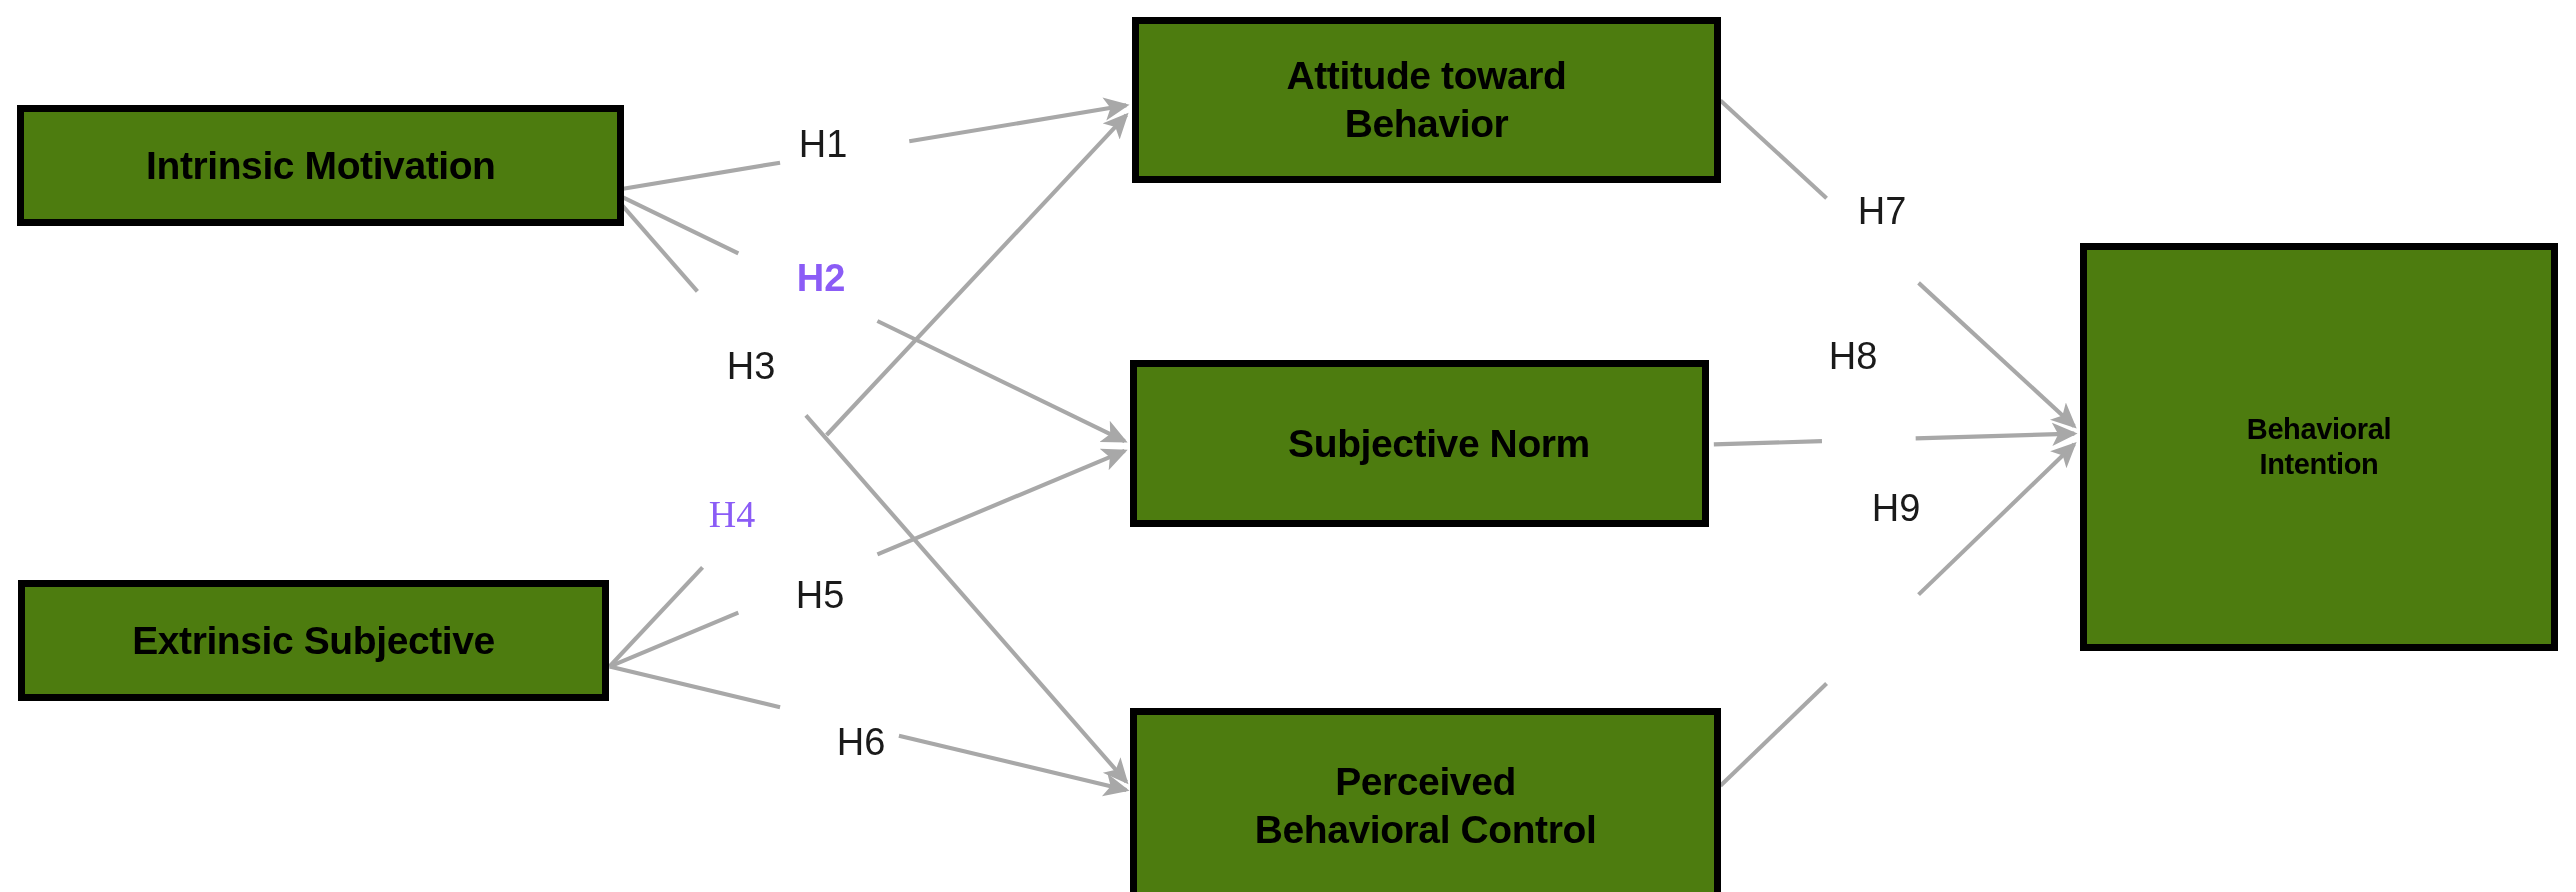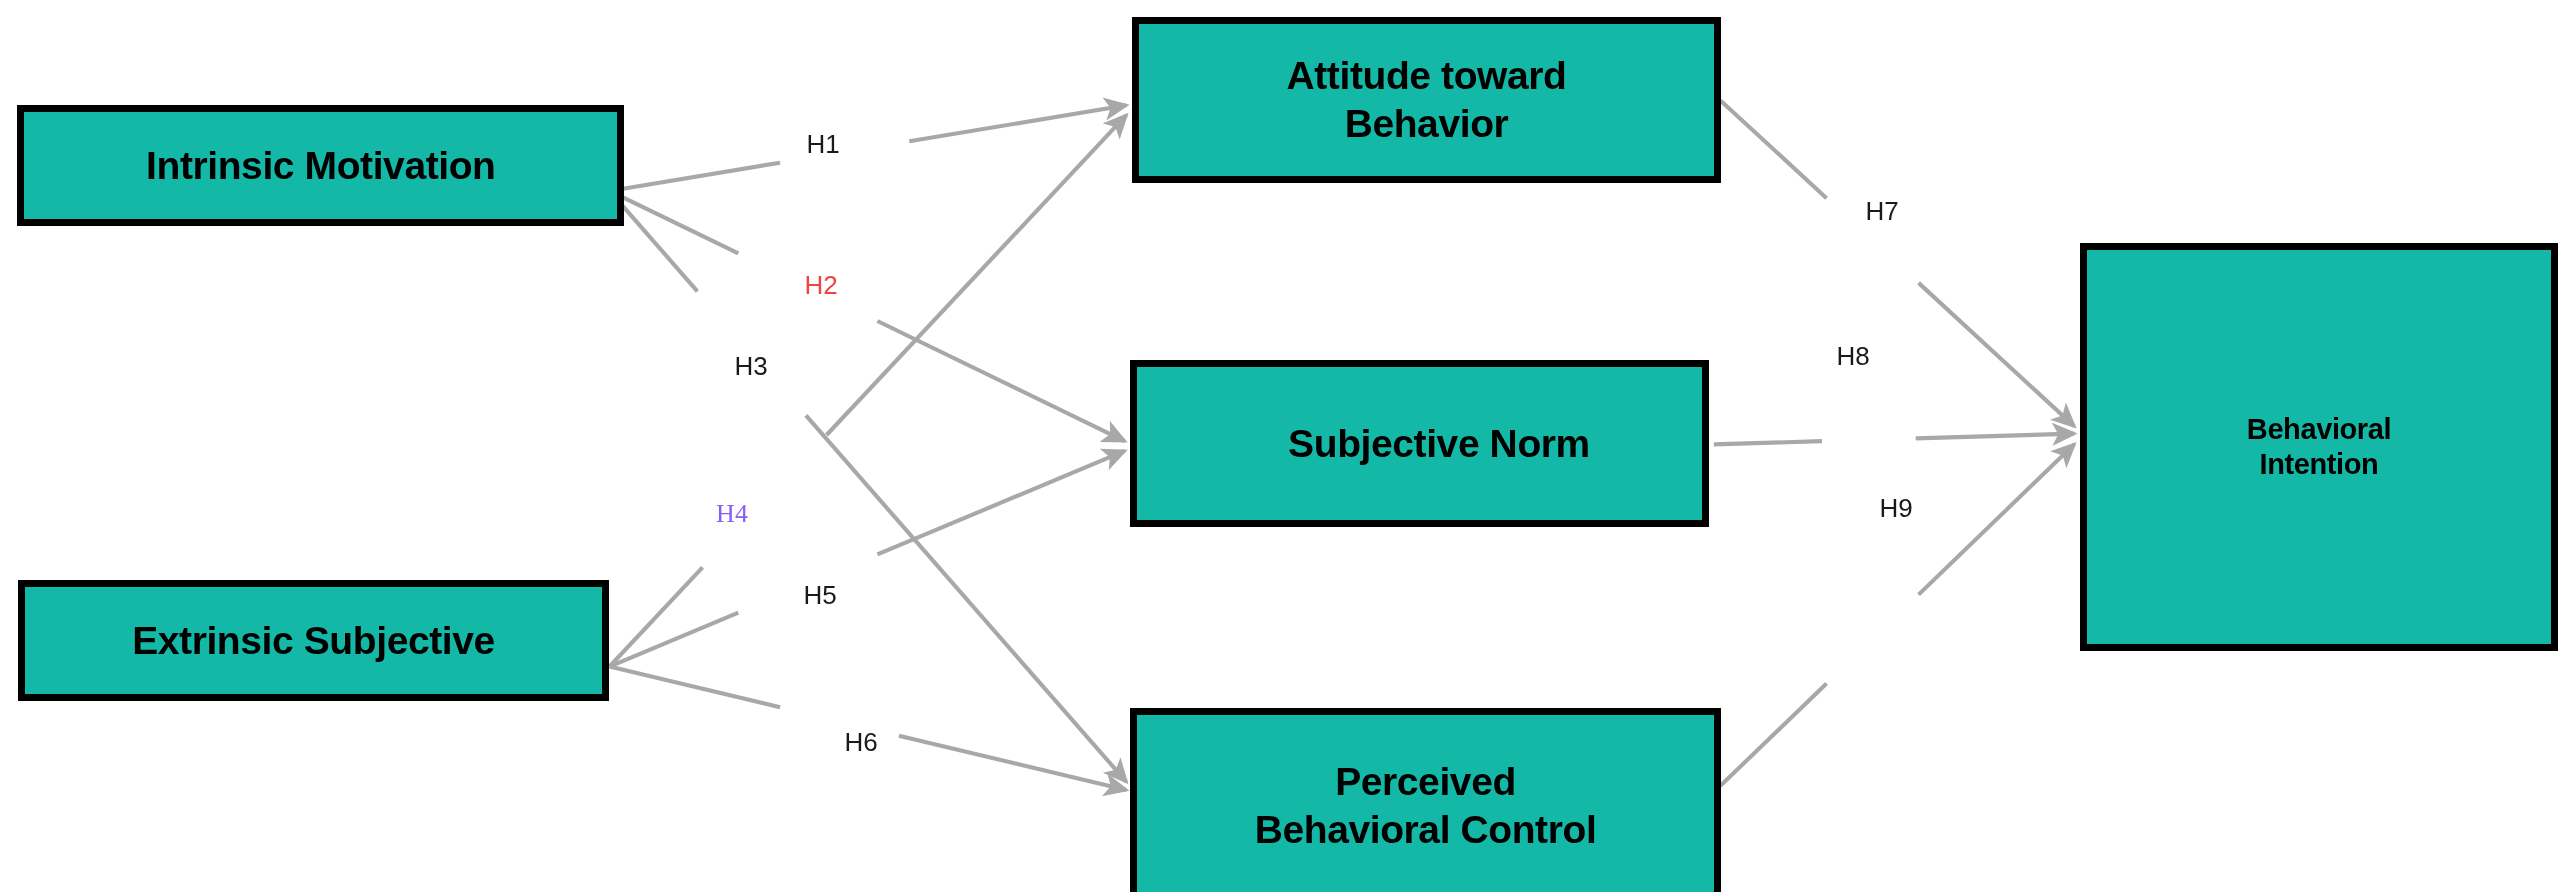--- a/index.html
+++ b/index.html
@@ -20,21 +20,21 @@
   #edges {
     position: absolute;
     left: 0;
     top: 0;
     width: 2576px;
     height: 892px;
   }
   .node {
     position: absolute;
     box-sizing: border-box;
-    background: #14b8a6;
+    background: #4d7c0f;
     border: 7.4px solid #000000;
     display: flex;
     align-items: center;
     justify-content: center;
     text-align: center;
   }
   .node-label {
     font-family: "Liberation Sans", sans-serif;
     font-weight: bold;
     font-size: 39px;
@@ -44,21 +44,21 @@
     white-space: pre-line;
     padding: 0 8.2px;
   }
   .node-big .node-label {
     font-size: 29px;
   }
   .hyp-label {
     position: absolute;
     font-family: "Liberation Sans", sans-serif;
     font-weight: normal;
-    font-size: 26px;
+    font-size: 38px;
     color: #1a1a1a;
     letter-spacing: 0px;
     transform: translate(-50%, -50%);
     white-space: nowrap;
   }
 </style>
 </head>
 <body>
 
 <div id="canvas">
@@ -107,21 +107,21 @@
         <div class="node-label">Perceived
 Behavioral Control</div>
       </div>
       <div class="node node-big" style="left: 2080px; top: 243px; width: 478px; height: 408px; border-color: rgb(0, 0, 0);">
         <div class="node-label">Behavioral
 Intention</div>
       </div>
     </div>
   <div id="hyp-labels">
       <div class="hyp-label" style="left: 823px; top: 144px; color: rgb(26, 26, 26);">H1</div>
-      <div class="hyp-label" style="left: 821px; top: 285px; color: #ef4444;">H2</div>
+      <div class="hyp-label" style="left: 821px; top: 278px; color: #8b5cf6; font-weight: bold;">H2</div>
       <div class="hyp-label" style="left: 751px; top: 366px; color: rgb(26, 26, 26);">H3</div>
       <div class="hyp-label" style="left: 732px; top: 514px; color: #8b5cf6; font-family: Liberation Serif, serif;">H4</div>
       <div class="hyp-label" style="left: 820px; top: 595px; color: rgb(26, 26, 26);">H5</div>
       <div class="hyp-label" style="left: 861px; top: 742px; color: rgb(26, 26, 26);">H6</div>
       <div class="hyp-label" style="left: 1882px; top: 211px; color: rgb(26, 26, 26);">H7</div>
       <div class="hyp-label" style="left: 1853px; top: 356px; color: rgb(26, 26, 26);">H8</div>
       <div class="hyp-label" style="left: 1896px; top: 508px; color: rgb(26, 26, 26);">H9</div>
     </div>
 
 </div>

